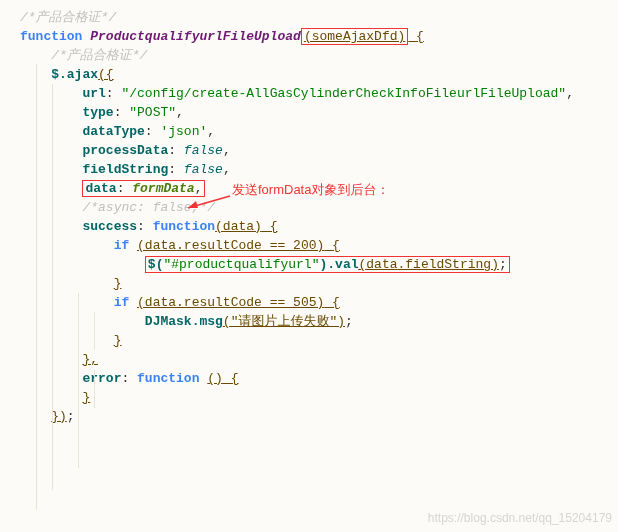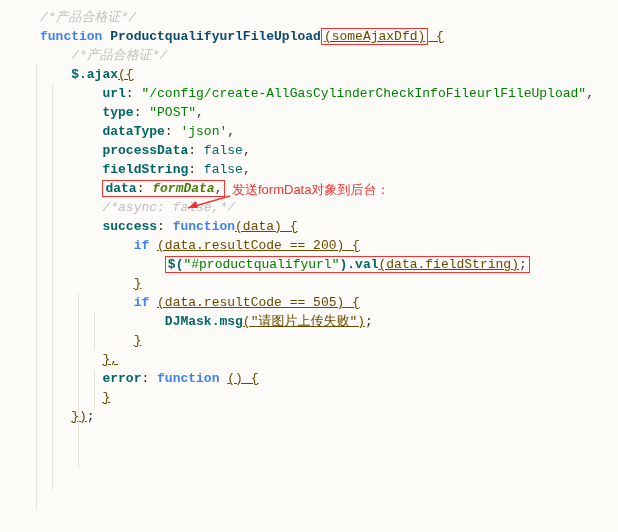--- a/index.html
+++ b/index.html
@@ -1,28 +1,28 @@
 <!DOCTYPE html>
 <html><head>
 <meta charset="utf-8">
 <style>
   body { margin: 0; font-family: "Consolas", "Courier New", monospace; font-size: 13px; background: #fcfbf7; }
-  .editor { width: 618px; height: 532px; padding: 8px 6px 4px 40px; box-sizing: border-box; position: relative; color: #333; line-height: 19px; }
+  .editor { width: 618px; height: 532px; padding: 8px 6px 4px 20px; box-sizing: border-box; position: relative; color: #333; line-height: 19px; }
   .line { white-space: pre; }
 
   .c-comment { color: #c0c0c0; font-style: italic; }
   .c-kw      { color: #3b82f6; font-weight: bold; }
-  .c-fn      { color: #0c4a6e; font-weight: bold; }
+  .c-fn      { color: #701a75; font-style: italic; font-weight: bold; }
   .c-prop    { color: #006666; font-weight: bold; }
   .c-str     { color: #008000; }
   .c-purple  { color: #4d7c0f; font-style: italic; font-weight: bold; }
   .c-punct   { color: #333; }
   .c-op      { color: #333; }
   .c-brown   { color: #6a4a00; text-decoration: underline; }
-  .c-bool    { color: #006666; }
+  .c-bool    { color: #006666; font-style: italic; }
 
   .box-red   { border: 1px solid #f33333; padding: 0 2px; }
   .u { text-decoration: underline; }
 
   .arrow { position: absolute; pointer-events: none; }
   .anno-text { position: absolute; color: #f33333; font-family: "Microsoft YaHei", sans-serif; font-size: 13px; }
   .watermark { position: absolute; right: 6px; bottom: 4px; color: #d5d5d5; font-family: Arial, sans-serif; font-size: 12px; }
 
   .bar { position: absolute; left: 9px; width: 0; border-left: 1px solid #e8e4d8; }
   .bar1 { top: 64px; height: 446px; left: 36px; }
@@ -86,13 +86,14 @@
   <div class="line">        <span class="c-brown">}</span></div>
 
   <div class="line">    <span class="c-brown">})</span><span class="c-punct">;</span></div>
 
   <svg class="arrow" style="left:182px; top:192px;" width="50" height="20">
     <line x1="48" y1="4" x2="6" y2="16" stroke="#f33333" stroke-width="1.5"></line>
     <polygon points="6,16 14,9 16,16" fill="#f33333"></polygon>
   </svg>
   <div class="anno-text" style="left:232px; top:180px;">发送formData对象到后台：</div>
 
+  <div class="watermark">https://blog.csdn.net/qq_15204179</div>
 </div>
 
 </body></html>

